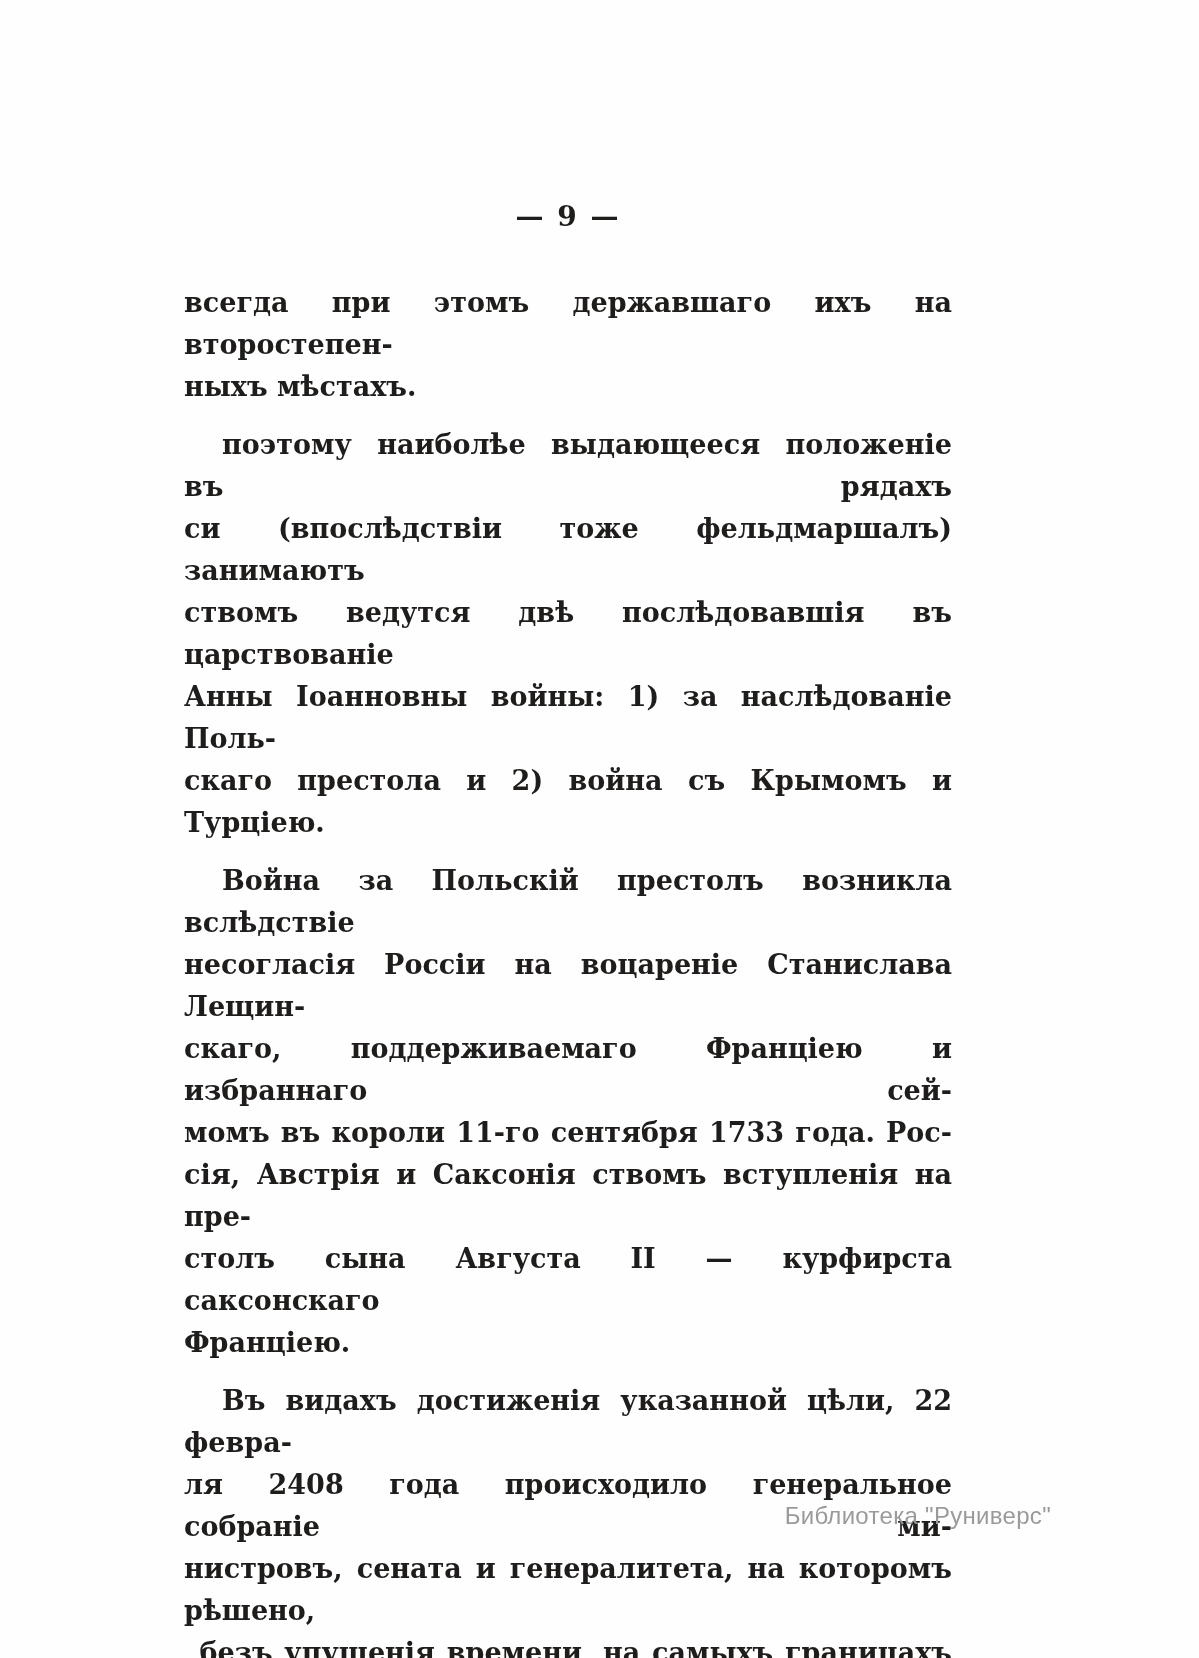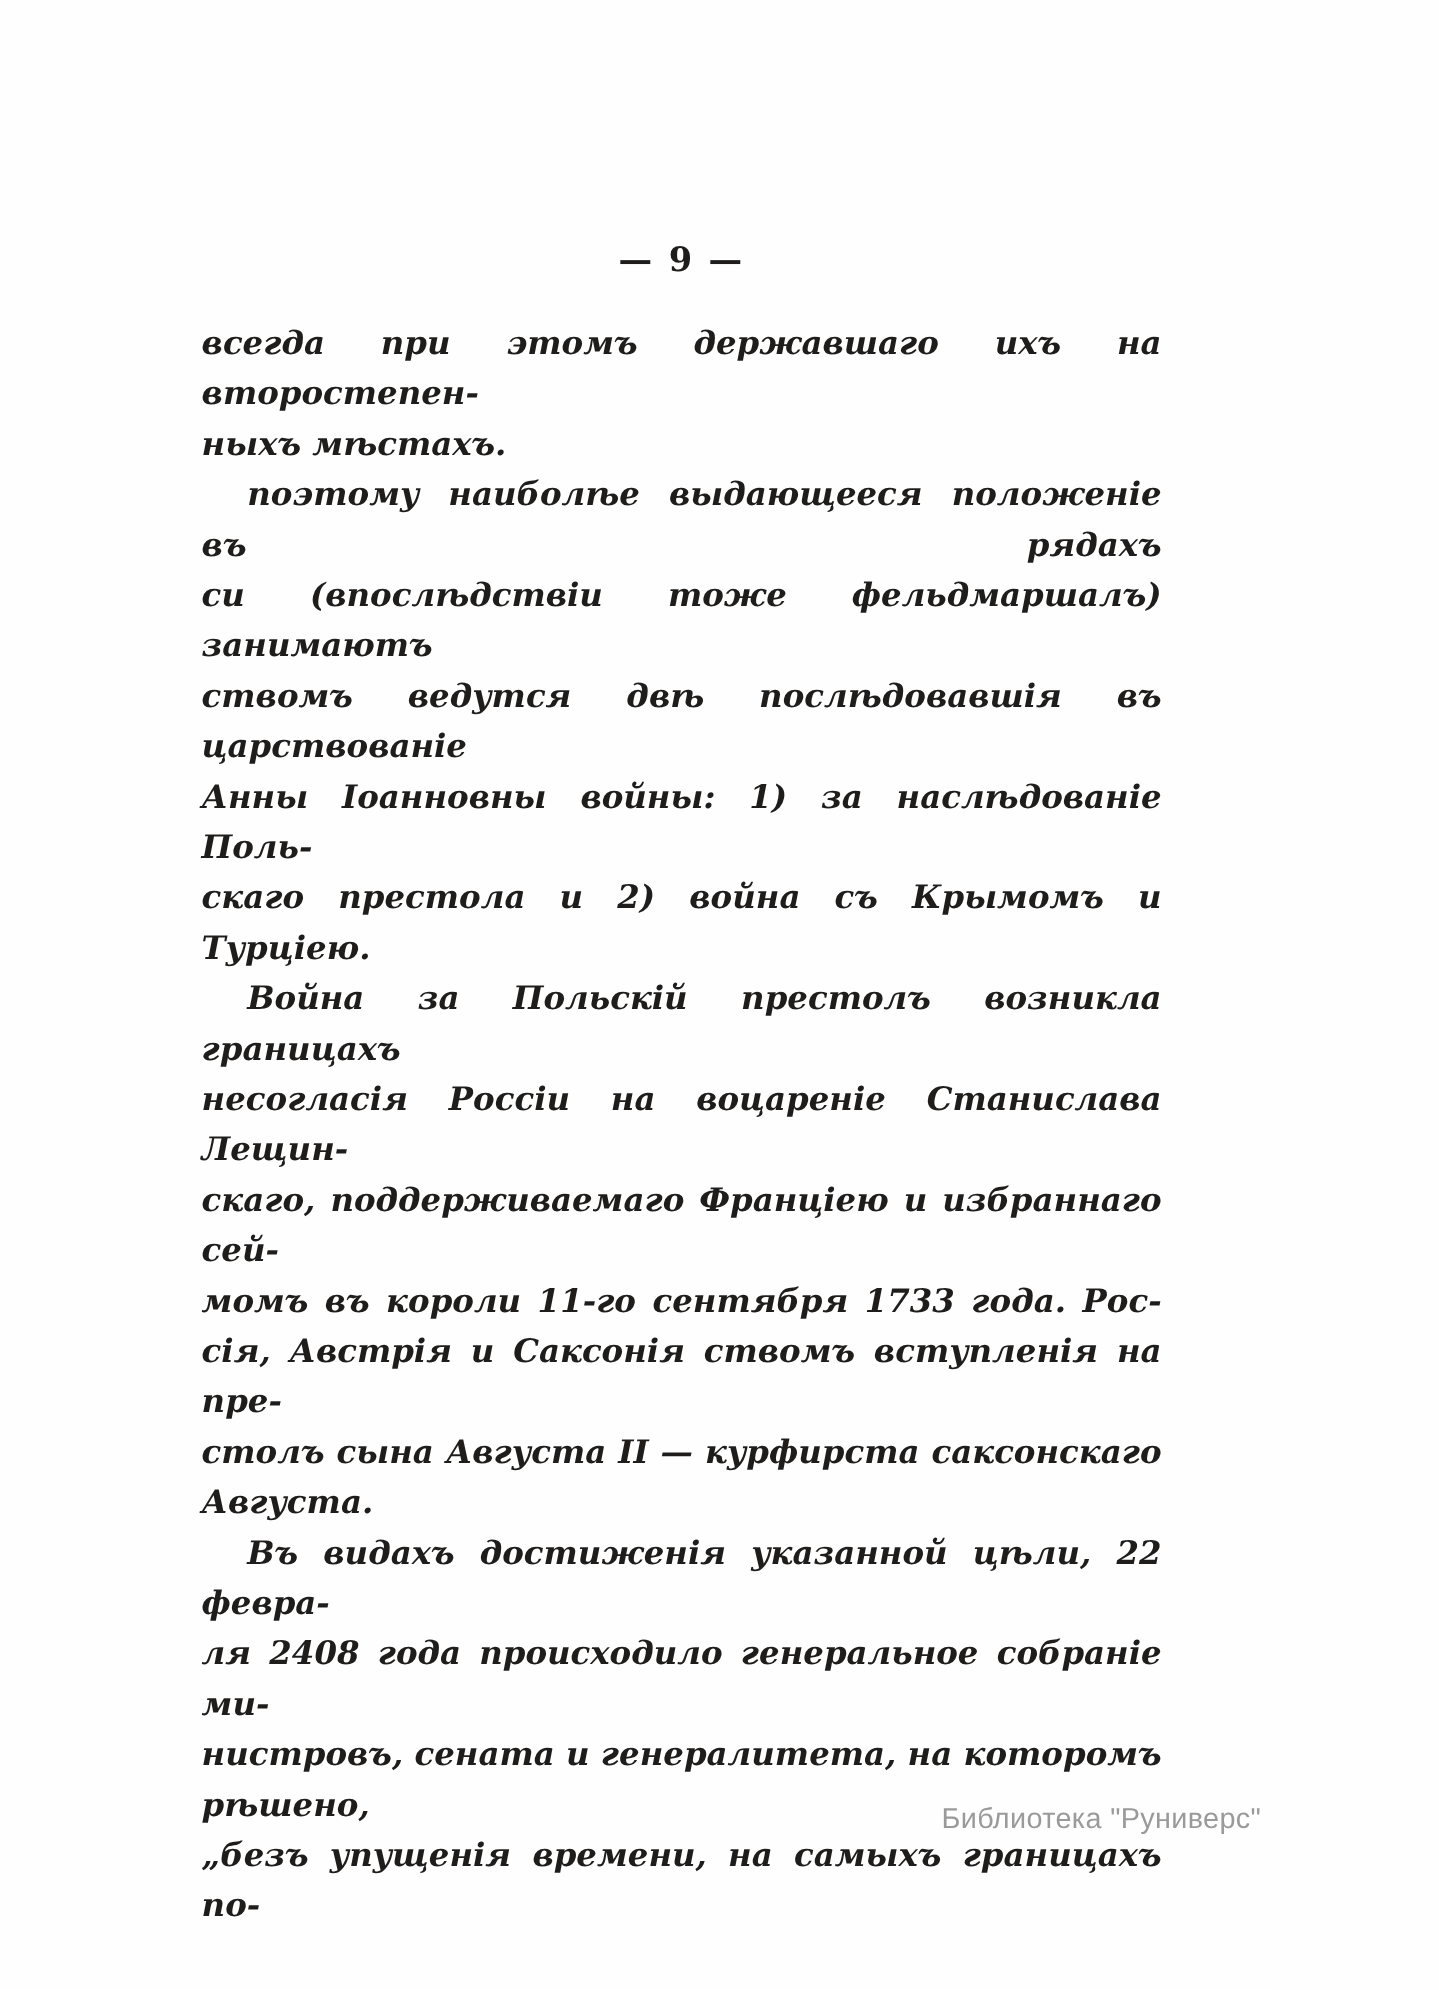--- a/index.html
+++ b/index.html
@@ -29,23 +29,22 @@
   .text-block {
     position: absolute;
     left: 168px;
     top: 266px;
     width: 800px;
     font-size: 27px;
     font-weight: bold;
     line-height: 42px;
   }
   .para {
-    margin: 0;
+    margin: 16px;
     padding: 0;
-    font-style: italic;
   }
   .para.indent .line:first-child {
     text-indent: 38px;
   }
   .line {
     display: block;
     text-align: justify;
     text-align-last: justify;
     white-space: normal;
   }
@@ -75,27 +74,27 @@
         <span class="line endline">ныхъ мѣстахъ.</span>
       </p>
       <p class="para indent">
         <span class="line">поэтому наиболѣе выдающееся положеніе въ рядахъ</span>
         <span class="line">си (впослѣдствіи тоже фельдмаршалъ) занимаютъ</span>
         <span class="line">ствомъ ведутся двѣ послѣдовавшія въ царствованіе</span>
         <span class="line">Анны Іоанновны войны: 1) за наслѣдованіе Поль-</span>
         <span class="line">скаго престола и 2) война съ Крымомъ и Турціею.</span>
       </p>
       <p class="para indent">
-        <span class="line">Война за Польскій престолъ возникла границахъ</span>
+        <span class="line">Война за Польскій престолъ возникла вслѣдствіе</span>
         <span class="line">несогласія Россіи на воцареніе Станислава Лещин-</span>
         <span class="line">скаго, поддерживаемаго Франціею и избраннаго сей-</span>
         <span class="line">момъ въ короли 11-го сентября 1733 года. Рос-</span>
         <span class="line">сія, Австрія и Саксонія ствомъ вступленія на пре-</span>
         <span class="line">столъ сына Августа II — курфирста саксонскаго</span>
-        <span class="line endline">Августа.</span>
+        <span class="line endline">Франціею.</span>
       </p>
       <p class="para indent">
         <span class="line">Въ видахъ достиженія указанной цѣли, 22 февра-</span>
         <span class="line">ля 2408 года происходило генеральное собраніе ми-</span>
         <span class="line">нистровъ, сената и генералитета, на которомъ рѣшено,</span>
         <span class="line">„безъ упущенія времени, на самыхъ границахъ по-</span>
       </p>
     </div>
 
   <div class="watermark">Библиотека "Руниверс"</div>

